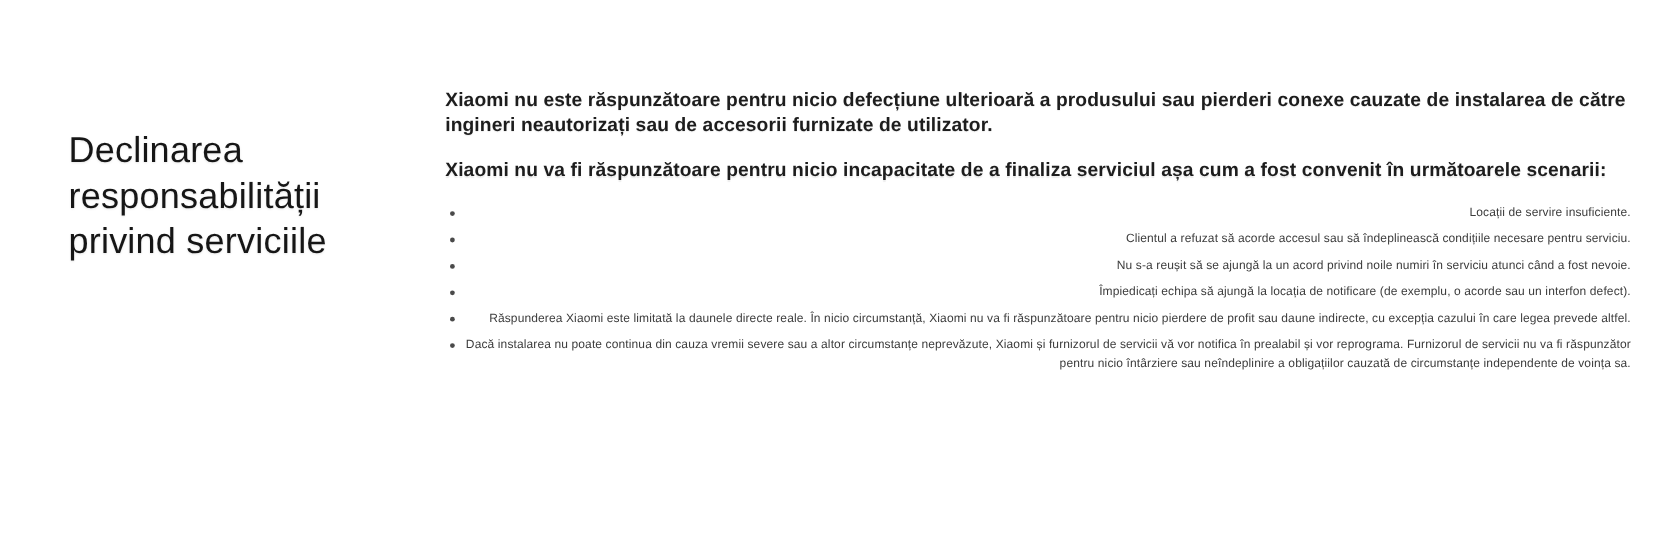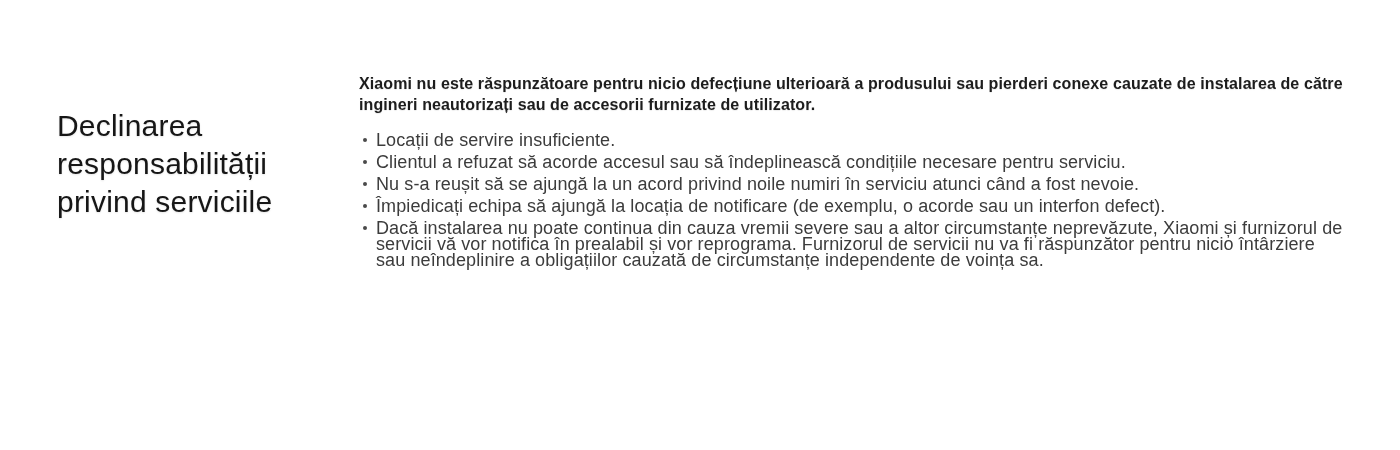--- a/index.html
+++ b/index.html
@@ -21,46 +21,47 @@
     width: 308px;
     font-size: 30px;
     line-height: 38px;
     font-weight: 400;
     color: #161616;
     letter-spacing: 0.2px;
     text-shadow: 0 1px 2px rgba(0,0,0,0.10);
   }
   .section-content {
     position: absolute;
-    left: 359px;
+    left: 371px;
     top: 73px;
     width: 988px;
   }
   .lead-paragraph {
     font-size: 16px;
     line-height: 21px;
     font-weight: 700;
     color: #1d1d1d;
     letter-spacing: 0.1px;
     margin-bottom: 17px;
     text-shadow: 0 1px 1px rgba(0,0,0,0.08);
   }
   ul.scenario-list {
     list-style: none;
     margin-top: 17px;
   }
   ul.scenario-list li {
     position: relative;
     padding-left: 17px;
-    font-size: 18px;
+    font-size: 10px;
     line-height: 16px;
     font-weight: 400;
     color: #3c3c3c;
     margin-bottom: 6px;
     letter-spacing: 0.1px;
+    text-align: right;
   }
   ul.scenario-list li .dot {
     position: absolute;
     left: 4px;
     top: 6px;
     width: 4px;
     height: 4px;
     border-radius: 50%;
     background: #4a4a4a;
   }
@@ -69,20 +70,21 @@
 <body>
 
 <div class="page">
 
   <h2 class="section-heading">Declinarea responsabilității privind serviciile</h2>
 
   <div class="section-content">
 
     <p class="lead-paragraph">Xiaomi nu este răspunzătoare pentru nicio defecțiune ulterioară a produsului sau pierderi conexe cauzate de instalarea de către ingineri neautorizați sau de accesorii furnizate de utilizator.</p>
 
+    <p class="lead-paragraph">Xiaomi nu va fi răspunzătoare pentru nicio incapacitate de a finaliza serviciul așa cum a fost convenit în următoarele scenarii:</p>
 
     <ul class="scenario-list">
 
         <li>
           <span class="dot"></span>
           <span class="bullet-text">Locații de servire insuficiente.</span>
         </li>
 
 
         <li>
@@ -93,20 +95,24 @@
         <li>
           <span class="dot"></span>
           <span class="bullet-text">Nu s-a reușit să se ajungă la un acord privind noile numiri în serviciu atunci când a fost nevoie.</span>
         </li>
 
         <li>
           <span class="dot"></span>
           <span class="bullet-text">Împiedicați echipa să ajungă la locația de notificare (de exemplu, o acorde sau un interfon defect).</span>
         </li>
 
+        <li>
+          <span class="dot"></span>
+          <span class="bullet-text">Răspunderea Xiaomi este limitată la daunele directe reale. În nicio circumstanță, Xiaomi nu va fi răspunzătoare pentru nicio pierdere de profit sau daune indirecte, cu excepția cazului în care legea prevede altfel.</span>
+        </li>
 
         <li>
           <span class="dot"></span>
           <span class="bullet-text">Dacă instalarea nu poate continua din cauza vremii severe sau a altor circumstanțe neprevăzute, Xiaomi și furnizorul de servicii vă vor notifica în prealabil și vor reprograma. Furnizorul de servicii nu va fi răspunzător pentru nicio întârziere sau neîndeplinire a obligațiilor cauzată de circumstanțe independente de voința sa.</span>
         </li>
       </ul>
 
   </div>
 </div>
 

